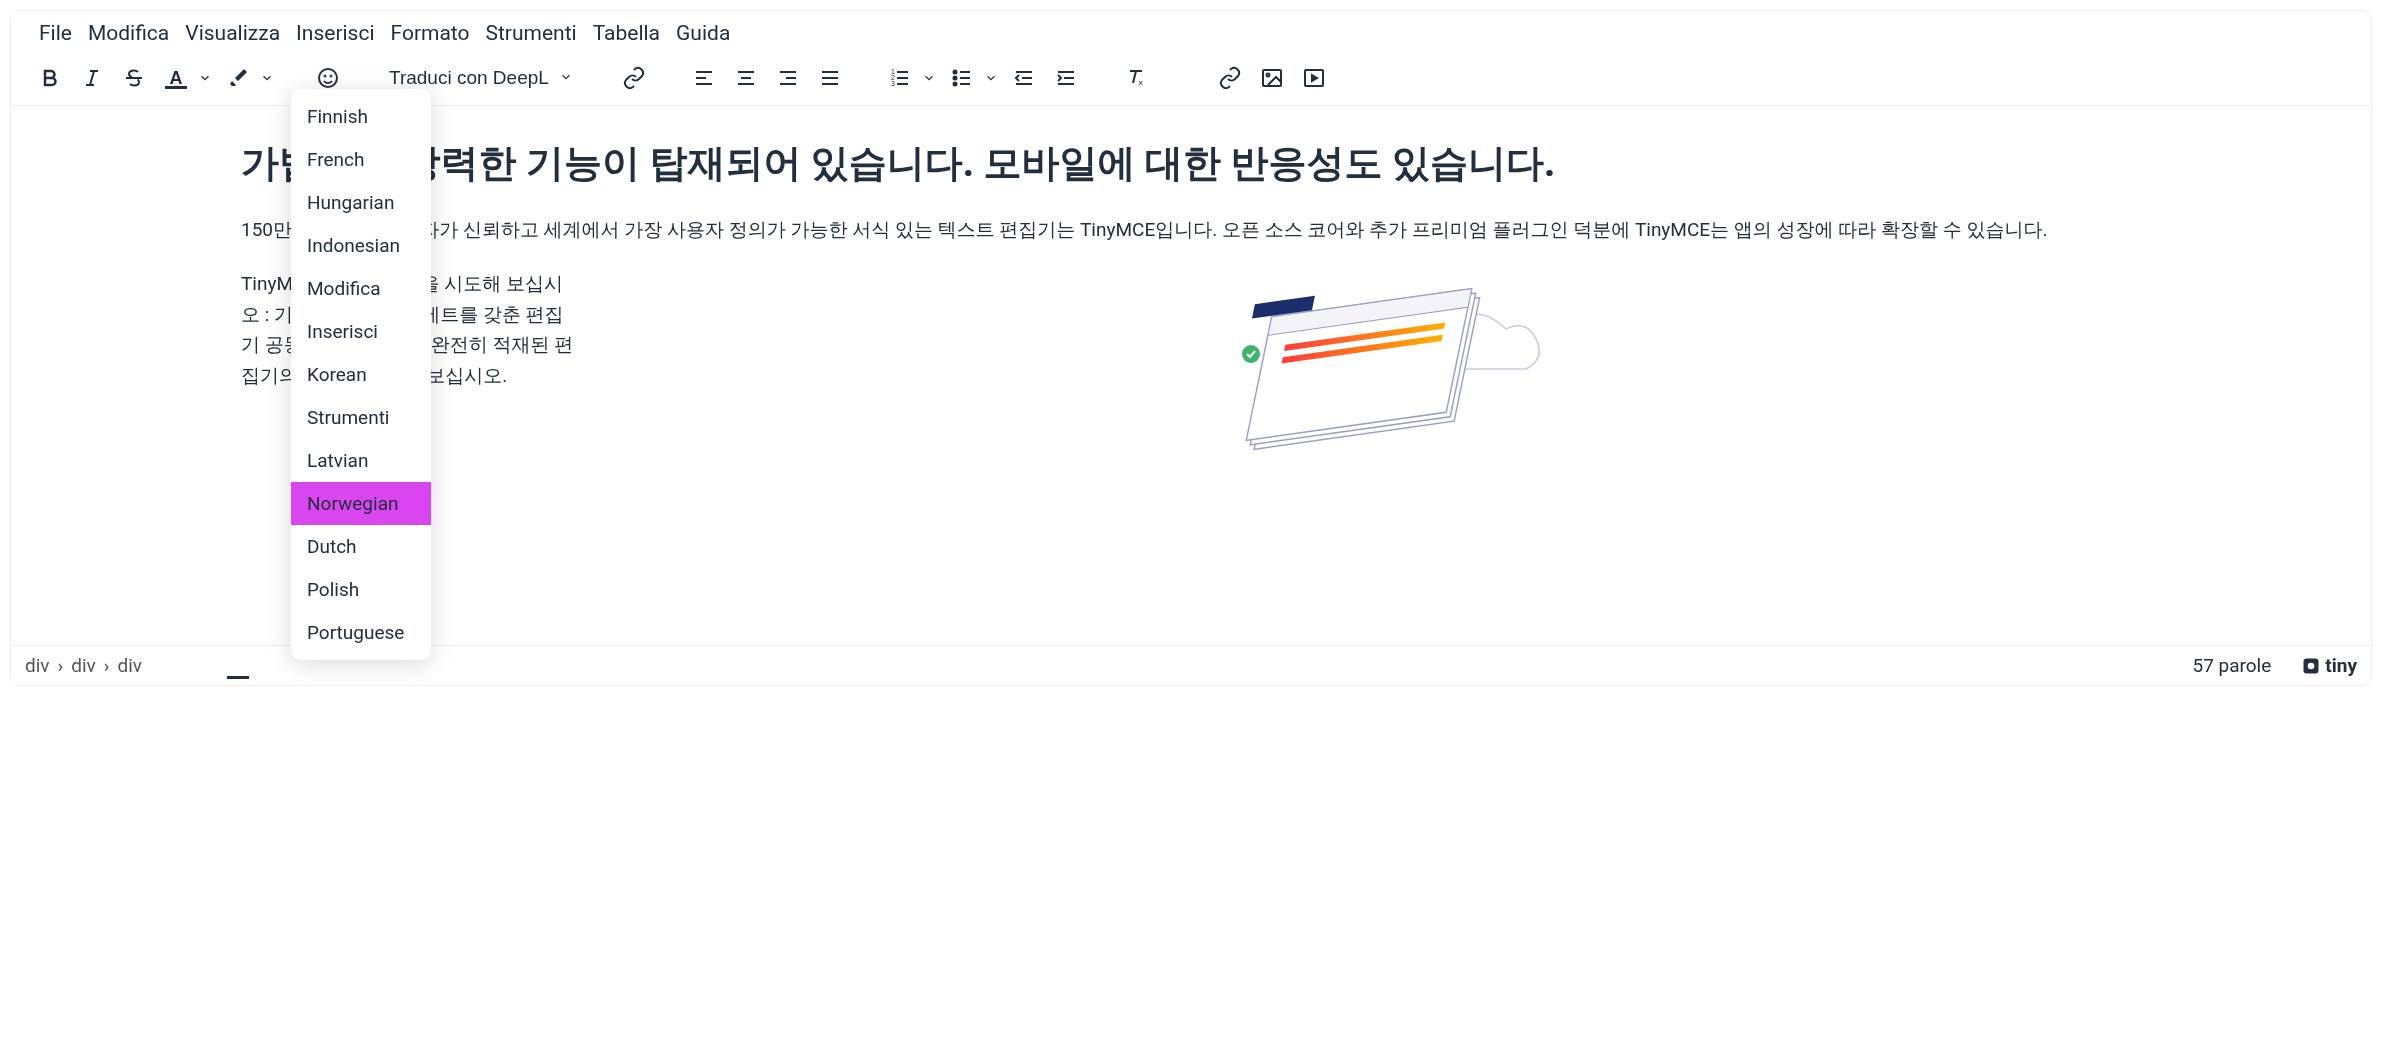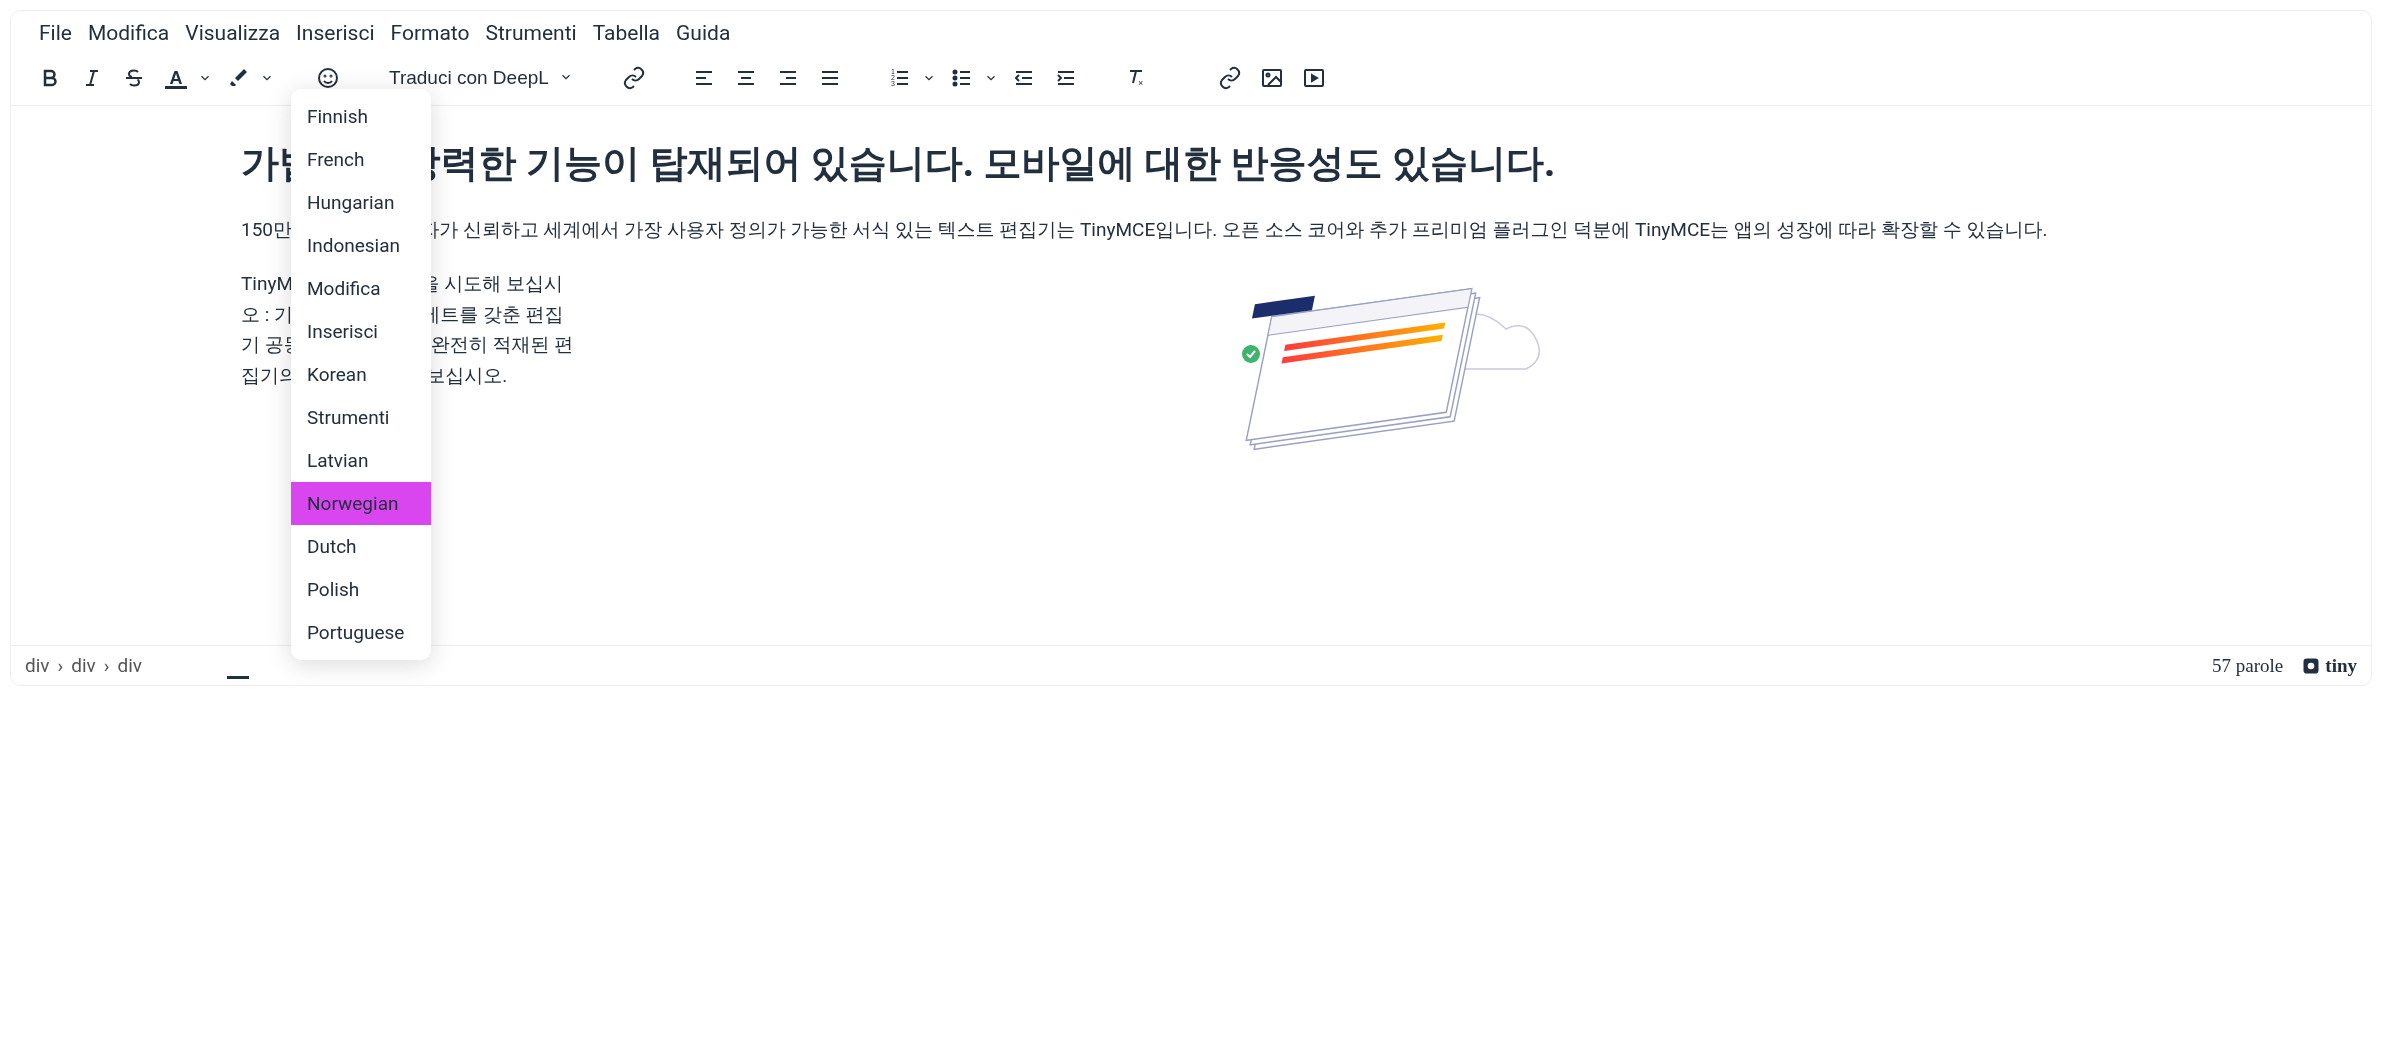--- a/index.html
+++ b/index.html
@@ -15,21 +15,21 @@
 .translate-btn { display: inline-flex; align-items: flex-start; gap: 8px; padding: 6px 10px; border: none; background: transparent; cursor: pointer; font-size: 19px; color: #222f3e; border-radius: 6px; }
 .chev { margin-left: 2px; }
 .content { flex: 1; overflow: hidden; position: relative; padding: 30px 230px; font-size: 19px; line-height: 1.6; }
 .content h1 { font-size: 38px; font-weight: 800; line-height: 1.45; margin-bottom: 24px; }
 .content p { margin-bottom: 24px; }
 .col-wrap { display: flex; gap: 40px; align-items: flex-start; }
 .col-left { flex: 0 0 340px; }
 .illus { flex: 1; display: flex; justify-content: center; align-items: flex-start; padding-top: 10px; }
 .statusbar { display: flex; justify-content: space-between; align-items: center; padding: 8px 14px; border-top: 1px solid #eee; font-size: 19px; color: #222f3e; }
 .path { display: flex; align-items: flex-end; gap: 8px; color: #555; }
-.status-right { display: flex; align-items: flex-start; gap: 18px; font-family: Liberation Serif, serif; }
+.status-right { display: flex; align-items: flex-start; gap: 30px; }
 .tiny-logo { display: inline-flex; align-items: center; gap: 4px; font-weight: 700; color: #222f3e; }
 .dropdown { position: absolute; left: 272px; top: 78px; width: 140px; background: #fff; border-radius: 10px; box-shadow: 0 4px 24px rgba(0,0,0,0.15); padding: 6px 0; z-index: 100; margin-left: 8px; }
 .dropdown .item { padding: 10px 16px; font-size: 19px; cursor: pointer; }
 .dropdown .item.highlight { background: #d946ef; }
 .color-bar { width: 22px; height: 3px; background: #222f3e; margin-top: -3px; }
 .with-chev { display: inline-flex; align-items: center; }
 .small-chev svg { width: 14px; height: 14px; }
 </style>
 </head>
 <body>

